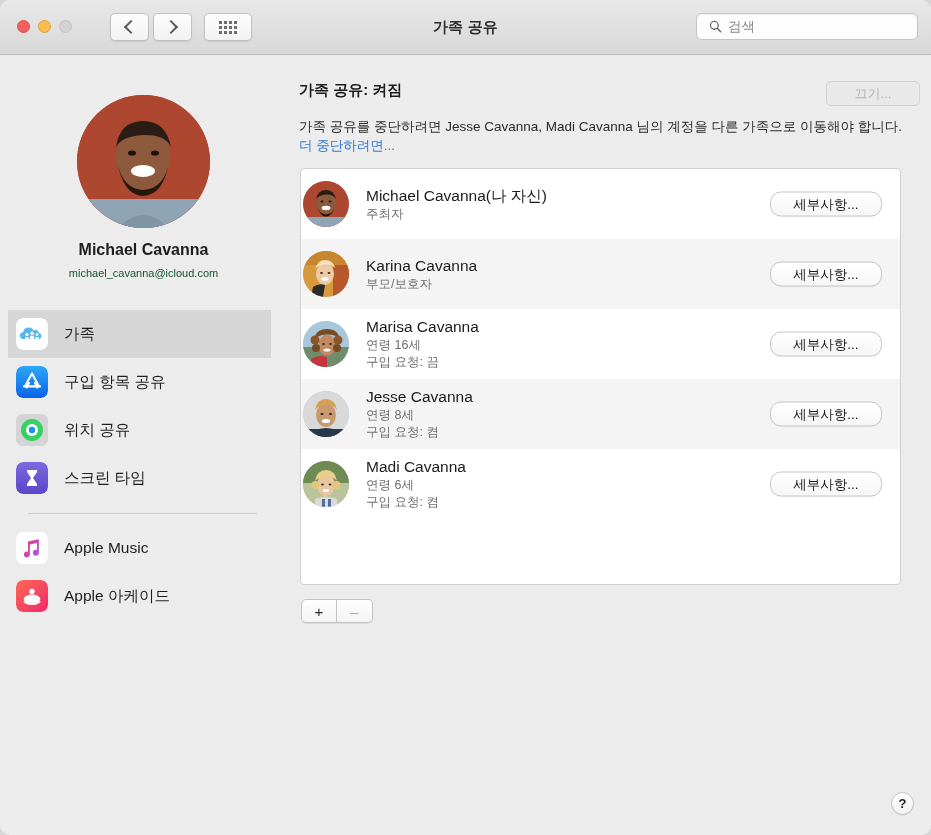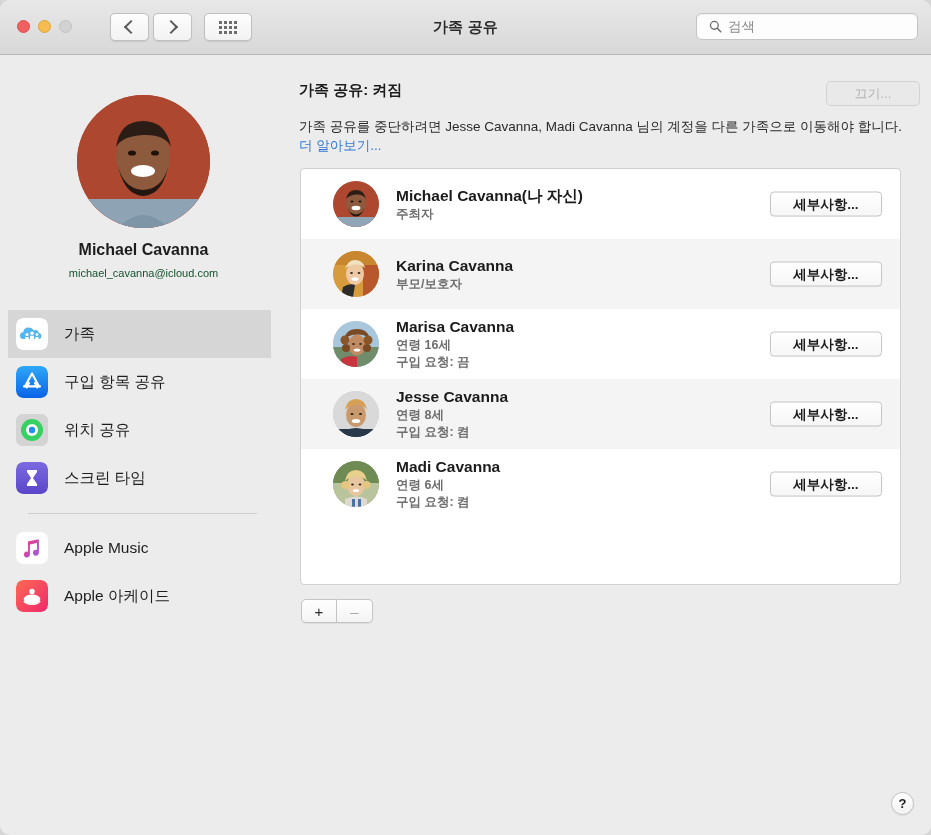--- a/index.html
+++ b/index.html
@@ -110,33 +110,33 @@
     display: flex; align-items: center; justify-content: center;
   }
 
   .memberbox {
     position: absolute; left: 29px; top: 113px;
     width: 601px; height: 417px;
     background: #fff; border: 1px solid #d0d0d0; border-radius: 4px;
     overflow: hidden;
   }
   .row {
-    height: 70px; display: flex; align-items: center; padding-left: 32px; position: relative; font-weight: bold;
+    height: 70px; display: flex; align-items: center; padding-left: 2px; position: relative;
   }
   .row.alt { background: #f4f4f4; }
   .row .ava {
     width: 46px; height: 46px; border-radius: 50%; overflow: hidden; flex: none;
     background: #ccc; position: relative;
   }
   .row .txt { margin-left: 17px; }
   .row .nm { font-size: 15.5px; color: #1b1b1b; line-height: 20px; }
   .row .sub { font-size: 12.5px; color: #6e6e6e; line-height: 17px; }
   .detail-btn {
     position: absolute; right: 18px; top: 50%; transform: translateY(-50%);
-    width: 112px; height: 25px; border-radius: 4px;
+    width: 112px; height: 25px; border-radius: 11px;
     background: linear-gradient(to bottom,#ffffff,#f6f6f6);
     border: .5px solid #c6c6c6; box-shadow: 0 .5px 1px rgba(0,0,0,.08);
     font-size: 13.5px; color: #1b1b1b;
     display: flex; align-items: center; justify-content: center;
   }
 
   .pmgroup { position: absolute; left: 30px; top: 544px; display: flex; }
   .pmbtn {
     width: 36px; height: 24px;
     background: linear-gradient(to bottom,#fefefe,#f4f4f4);
@@ -327,21 +327,21 @@
       </div>
 
     </div>
   </div>
 
   <div class="content">
 
     <div class="status-title">가족 공유: 켜짐</div>
 
     <div class="status-desc">
-      <span>가족 공유를 중단하려면 Jesse Cavanna, Madi Cavanna 님의 계정을 다른 가족으로 이동해야 합니다. </span><a href="#">더 알아보기...</a>
+      <span>가족 공유를 중단하려면 Jesse Cavanna, Madi Cavanna 님의 계정을 다른 가족으로 이동해야 합니다. </span><a href="#">더 중단하려면...</a>
     </div>
 
     <div class="turnoff-btn">끄기...</div>
 
     <div class="memberbox">
 
       <div class="row">
         <span class="ava">
           <svg class="ph-face" viewBox="0 0 46 46">
             <rect width="46" height="46" fill="#ad4730"></rect>

